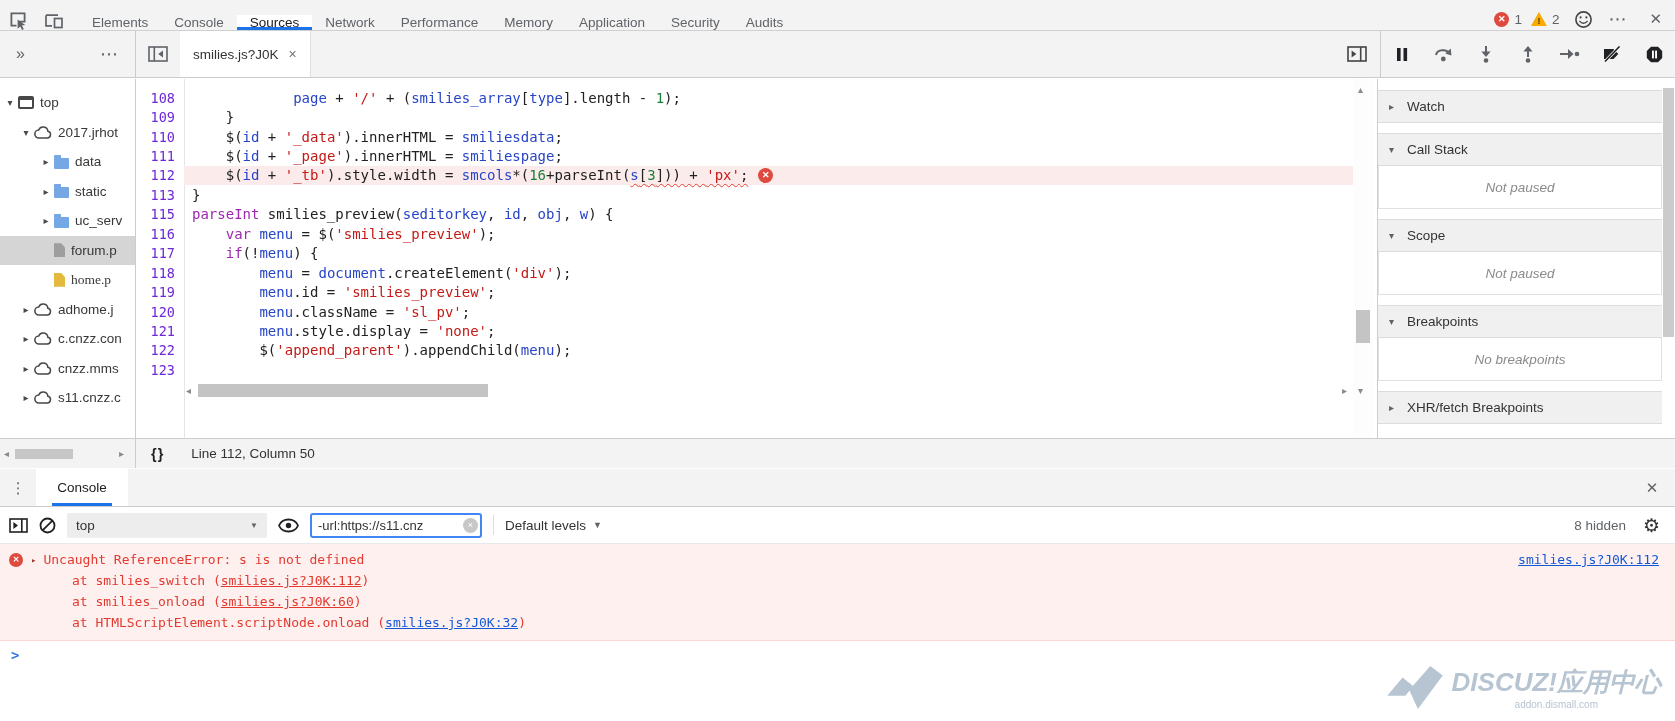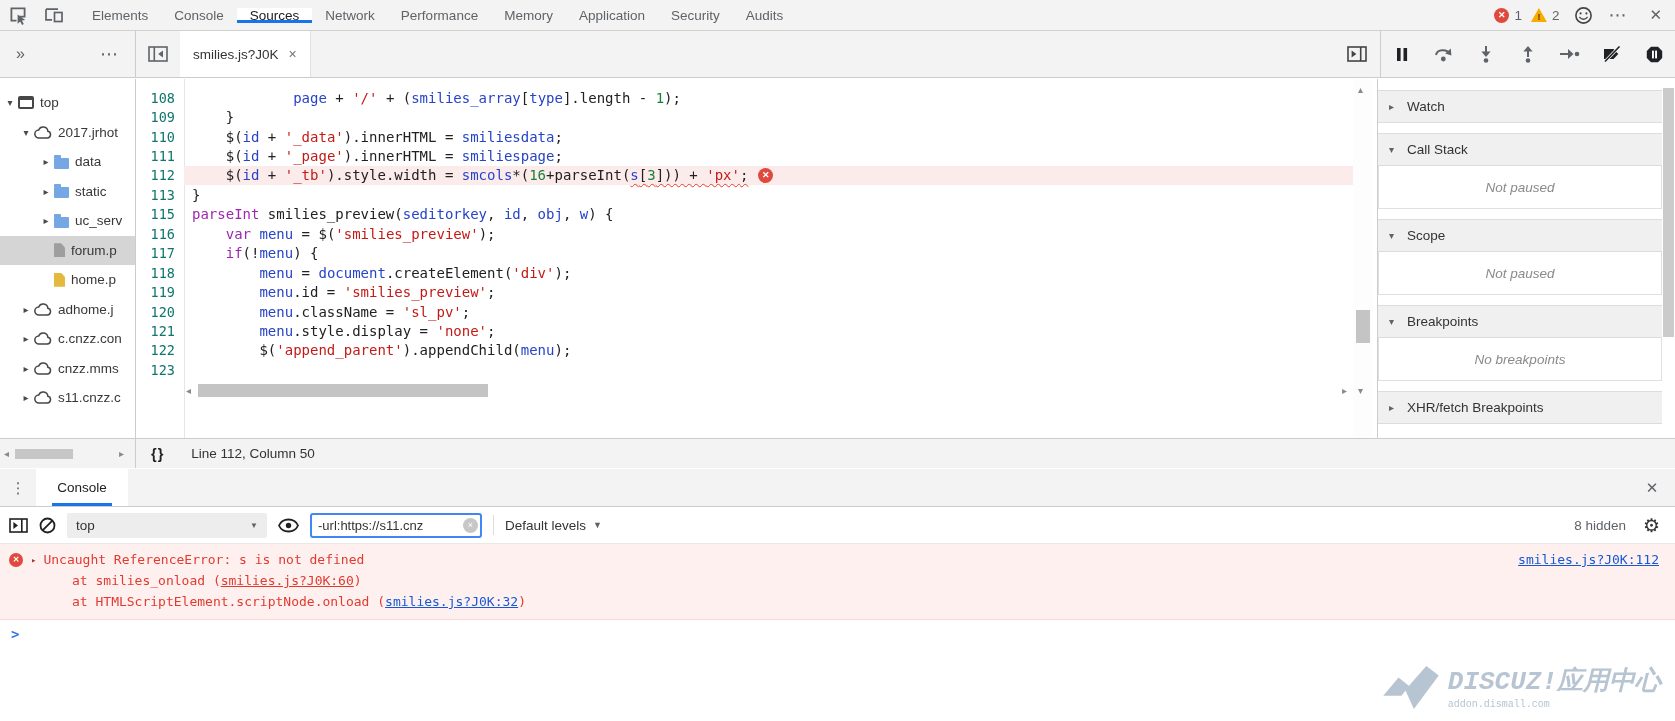--- a/index.html
+++ b/index.html
@@ -2,21 +2,21 @@
 <html><head>
 <meta charset="utf-8">
 <style>
   html,body{margin:0;padding:0;background:#fff;}
   .dt{position:relative;width:1675px;height:721px;background:#fff;overflow:hidden;
       font-family:"Liberation Sans",sans-serif;font-size:13.5px;color:#333;}
   .dt *{box-sizing:border-box;}
 
   
   .topbar{position:absolute;top:0;left:0;right:0;height:31px;background:#f3f3f3;
-          border-bottom:1px solid #d0d0d0;display:flex;align-items:center;}
+          border-bottom:1px solid #d0d0d0;display:flex;align-items:flex-end;}
   .tb-icon{width:36px;display:flex;align-items:center;justify-content:center;color:#5f6368;}
   .vdiv{width:1px;background:#d9d9d9;margin:5px 3px;}
   .tab{padding:0 13px;display:flex;align-items:center;color:#5f6368;white-space:nowrap;}
   .tab.active{background:#fff;color:#202124;box-shadow:inset 0 -3px 0 #1a73e8;}
   .right-cluster{margin-left:auto;display:flex;align-items:center;gap:9px;padding-right:13px;}
   .badge{display:flex;align-items:center;gap:5px;color:#5f6368;}
   .err-dot{width:15px;height:15px;border-radius:50%;background:#df4a3f;color:#fff;font-size:9px;
            font-weight:bold;display:flex;align-items:center;justify-content:center;}
   .warn-tri{width:16px;height:14px;background:#f9ab00;clip-path:polygon(50% 0,100% 100%,0 100%);
             display:flex;align-items:flex-end;justify-content:center;font-size:9px;font-weight:bold;color:#4a3a00;}
@@ -52,21 +52,21 @@
   .ic-folder{width:15px;height:11px;background:#74a7e3;border-radius:1px;position:relative;display:block;margin-top:3px;}
   .ic-folder::before{content:'';position:absolute;top:-3px;left:0;width:7px;height:3px;background:#74a7e3;border-radius:1px 1px 0 0;}
   .ic-file{width:11px;height:14px;display:block;clip-path:polygon(0 0,64% 0,100% 30%,100% 100%,0 100%);}
   .ic-file-gray{background:#9e9e9e;}
   .ic-file-yellow{background:#e3b93e;}
 
   .editor{position:absolute;left:136px;top:0;bottom:0;width:1217px;background:#fff;overflow:hidden;padding-top:9px;}
   .editor::before{content:'';position:absolute;left:48px;top:0;bottom:0;width:1px;background:#e6e6e6;}
   .codeline{display:flex;align-items:center;height:19.45px;font-family:"DejaVu Sans Mono","Liberation Mono",monospace;
             font-size:14px;position:relative;}
-  .lnum{width:48px;flex:none;text-align:right;padding-right:9px;color:#0f766e;font-size:13.5px;}
+  .lnum{width:48px;flex:none;text-align:right;padding-right:9px;color:#6d28d9;font-size:13.5px;}
   .ltext{flex:1;white-space:pre;padding-left:8px;height:100%;display:flex;align-items:center;}
   .codeline.error .ltext{background:#fcebeb;}
   .tk-p{color:#212121;} .tk-v{color:#2644c8;} .tk-s{color:#c41a16;} .tk-n{color:#1a7f37;} .tk-k{color:#9d27b0;}
   .sq{text-decoration:underline;text-decoration-style:wavy;text-decoration-color:#e33b2e;
       text-decoration-thickness:1px;text-underline-offset:3px;}
   .errbadge{display:inline-flex;width:15px;height:15px;border-radius:50%;background:#df4a3f;color:#fff;
             font-size:9px;font-weight:bold;align-items:center;justify-content:center;margin-left:10px;
             font-family:"Liberation Sans",sans-serif;flex:none;}
 
   .hscroll{position:absolute;left:48px;right:4px;top:303px;height:17px;}
@@ -127,21 +127,21 @@
           display:flex;align-items:center;justify-content:center;flex:none;font-family:"Liberation Sans",sans-serif;}
   .ce-exp{font-size:9px;color:#a03a32;margin:0 7px 0 8px;}
   .ce-s{height:21px;line-height:21px;padding-left:72px;white-space:pre;}
   .lnk-red{color:#e23a2f;text-decoration:underline;}
   .lnk-blue{color:#1558d6;text-decoration:underline;}
   .loc-link{margin-left:auto;color:#1558d6;text-decoration:underline;}
   .c-prompt{height:28px;display:flex;align-items:center;padding-left:11px;}
   .prompt-chevron{color:#3277e0;font-weight:bold;font-size:14px;font-family:"DejaVu Sans Mono",monospace;}
 
   .watermark{position:absolute;right:14px;bottom:11px;display:flex;align-items:flex-end;gap:8px;color:#b7c4d1;}
-  .wm-text{text-align:left;font-family:Liberation Mono, monospace;}
+  .wm-text{text-align:center;}
   .wm-title{font-size:26px;font-weight:bold;font-style:italic;line-height:1;white-space:nowrap;}
   .wm-sub{font-size:10px;margin-top:4px;}
   .svgic{display:block;}
 </style>
 </head>
 <body>
 
 <div class="dt">
 
   <div class="topbar">
@@ -308,21 +308,21 @@
           </span>
           <span class="tlabel">uc_serv</span>
         </div>
         <div class="trow selected" style="padding-left: 40px;">
           <span class="tarrow"></span>
           <span class="ticon">
             <span class="ic-file ic-file-gray"></span>
           </span>
           <span class="tlabel">forum.p</span>
         </div>
-        <div class="trow" style="padding-left: 40px;">
+        <div class="trow" style="padding-left: 40px; font-family: Liberation Serif, serif;">
           <span class="tarrow"></span>
           <span class="ticon">
             <span class="ic-file ic-file-yellow"></span>
           </span>
           <span class="tlabel">home.p</span>
         </div>
         <div class="trow" style="padding-left: 20px;">
           <span class="tarrow">▸</span>
           <span class="ticon">
             <svg class="svgic" width="18" height="13" viewBox="0 0 18 13">
@@ -535,20 +535,21 @@
     </div>
 
     <div class="c-error">
       <div class="ce-r1">
         <span class="ce-dot">✕</span>
         <span class="ce-exp">▸</span>
         <span>Uncaught ReferenceError: s is not defined</span>
         <span class="loc-link">smilies.js?J0K:112</span>
       </div>
       <div id="stack">
+          <div class="ce-s"><span>at smilies_switch (</span><span class="lnk-red">smilies.js?J0K:112</span><span>)</span></div>
           <div class="ce-s"><span>at smilies_onload (</span><span class="lnk-red">smilies.js?J0K:60</span><span>)</span></div>
           <div class="ce-s"><span>at HTMLScriptElement.scriptNode.onload (</span><span class="lnk-blue">smilies.js?J0K:32</span><span>)</span></div>
         </div>
     </div>
 
     <div class="c-prompt">
       <span class="prompt-chevron">&gt;</span>
     </div>
 
     <div class="watermark">

